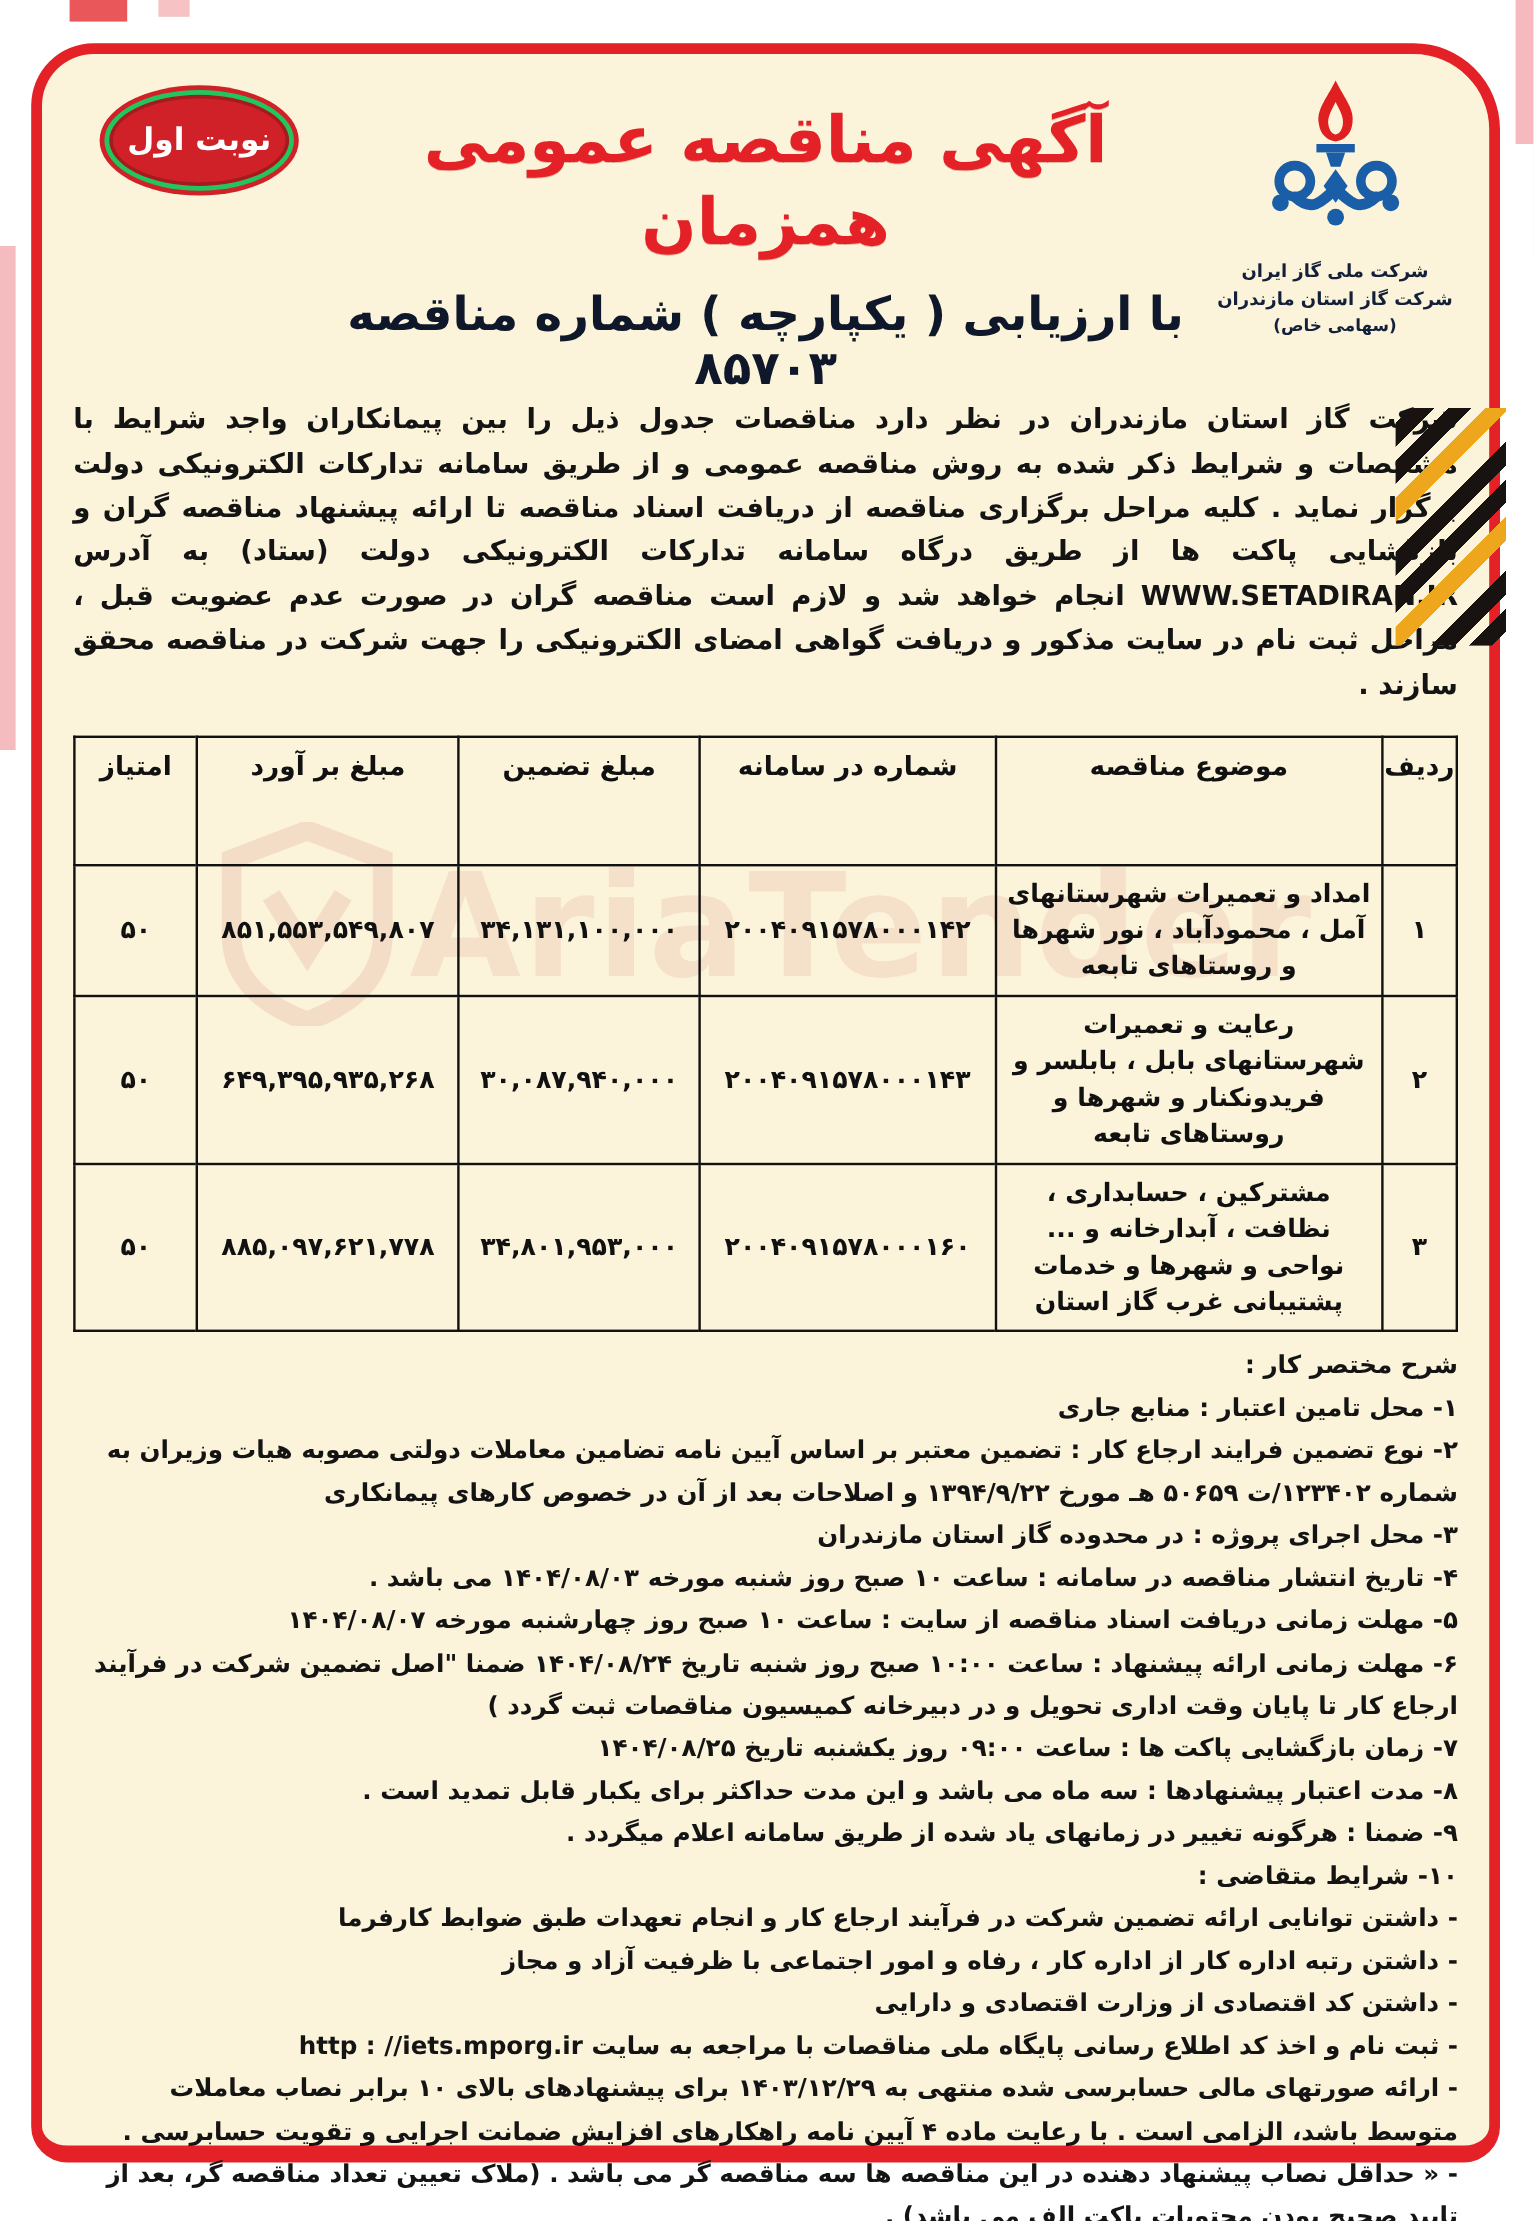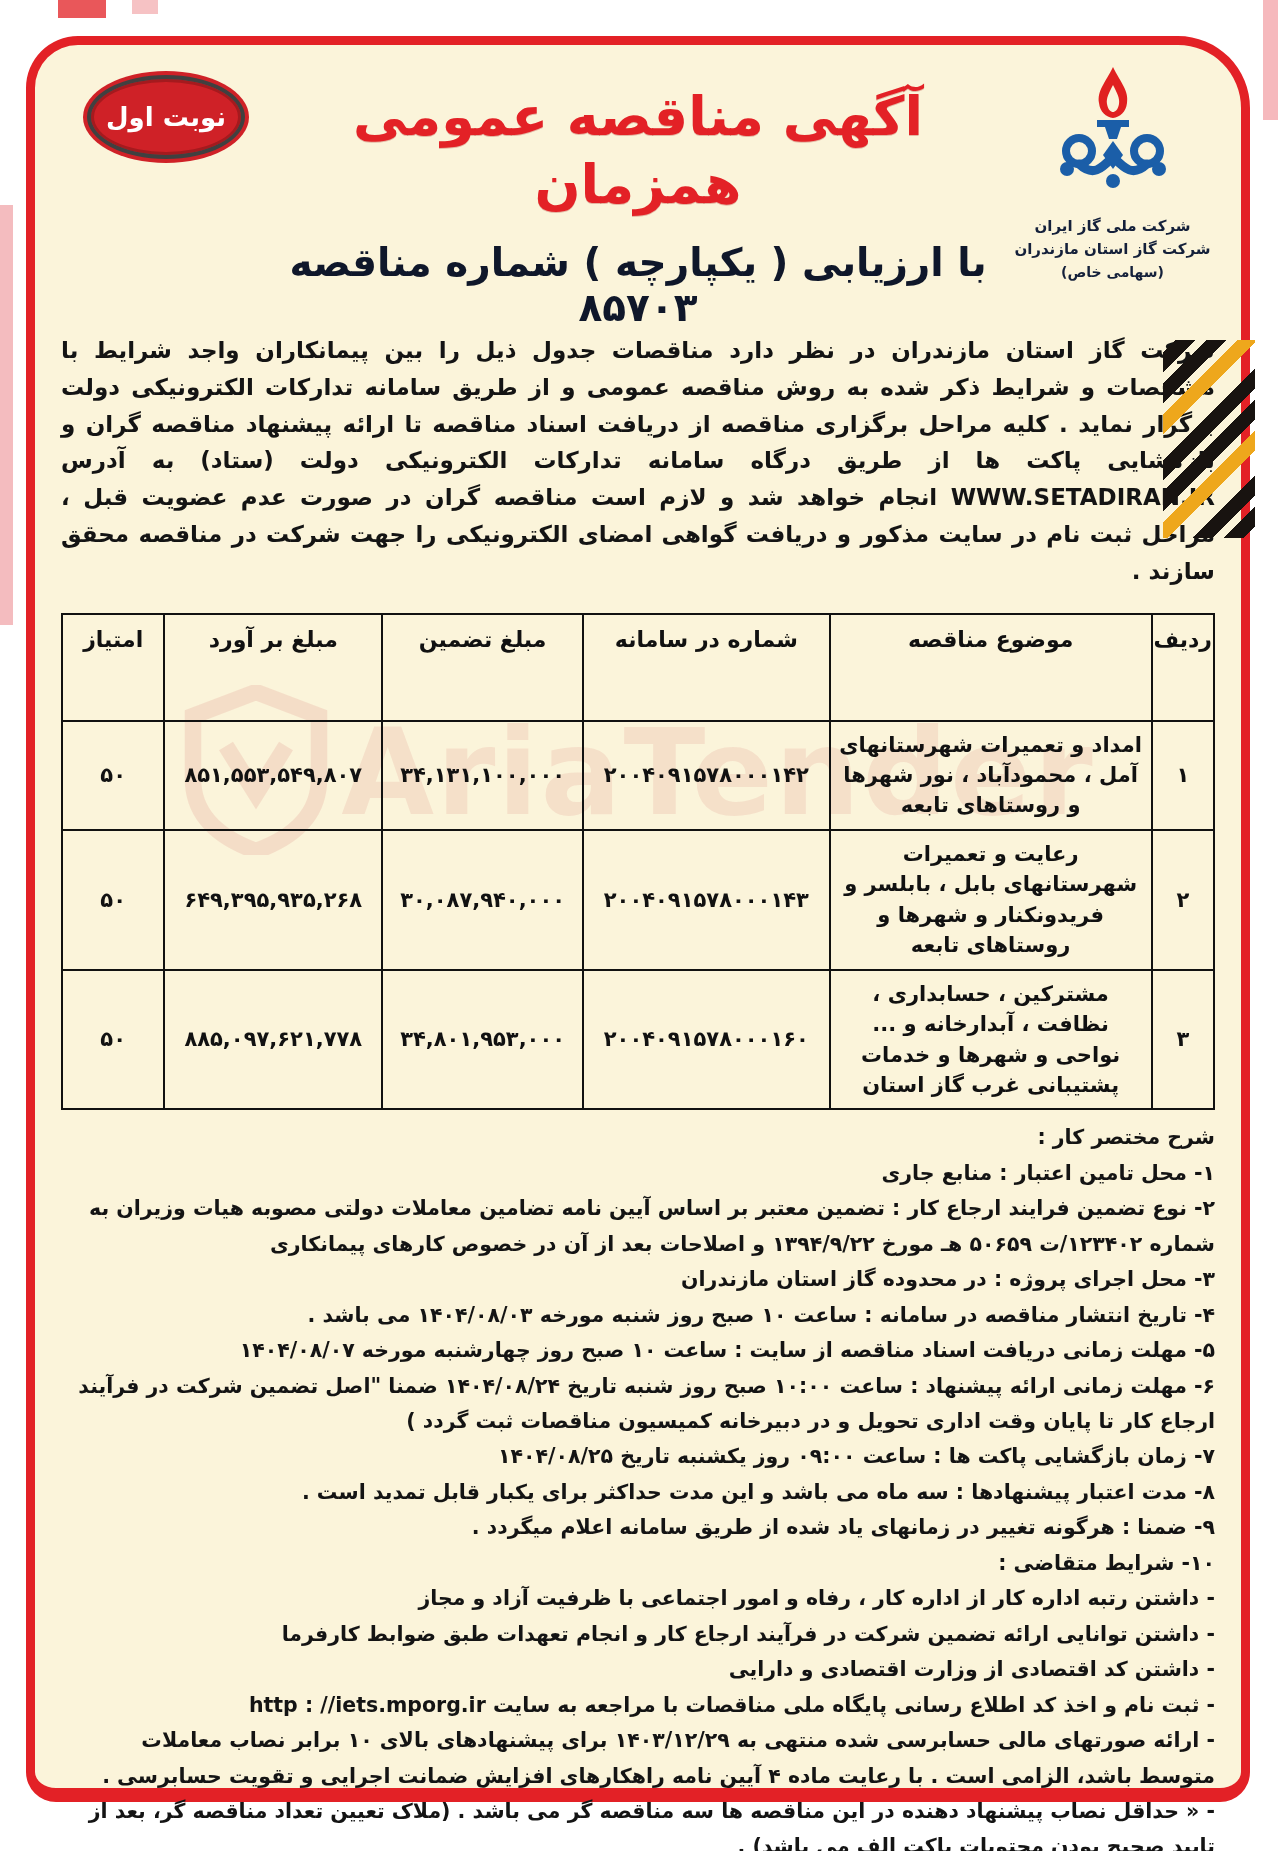--- a/index.html
+++ b/index.html
@@ -25,21 +25,21 @@
   .stripes{
     position:absolute;top:295px;right:-14px;width:92px;height:198px;z-index:3;
     background:repeating-linear-gradient(135deg,
       transparent 0 9px,#181310 9px 23px,transparent 23px 31px,
       #181310 31px 45px,transparent 45px 53px,#eea71c 53px 67px,transparent 67px 76px);
   }
   
   .header{display:grid;direction:ltr;grid-template-columns:205px 1fr 205px;align-items:start;min-height:248px;}
   .badge{
     margin-top:22px;margin-left:26px;width:150px;height:76px;
-    background:#cf2127;border:4px solid #404040;border-radius:50%;
+    background:#cf2127;border:4px solid #22c55e;border-radius:50%;
     box-shadow:0 0 0 4px #cf2127, inset 0 0 0 3px #a51a1e;
     color:#fff;display:flex;align-items:center;justify-content:center;
     font-size:26px;font-weight:bold;
   }
   .title-wrap{text-align:center;padding-top:30px;direction:rtl;}
   .main-title{color:#e32126;font-weight:bold;font-size:54px;line-height:1.25;
     text-shadow:0 1px 0 rgba(160,0,0,.25);}
   .sub-title{color:#0f172a;font-weight:bold;font-size:39px;margin-top:22px;}
   .logo-wrap{text-align:center;padding-top:12px;direction:rtl;}
   .logo-wrap svg{display:block;margin:0 auto;}
@@ -173,22 +173,22 @@
         <div class="line">۱- محل تامین اعتبار : منابع جاری</div>
         <div class="line">۲- نوع تضمین فرایند ارجاع کار : تضمین معتبر بر اساس آیین نامه تضامین معاملات دولتی مصوبه هیات وزیران به شماره ۱۲۳۴۰۲/ت ۵۰۶۵۹ هـ مورخ ۱۳۹۴/۹/۲۲ و اصلاحات بعد از آن در خصوص کارهای پیمانکاری</div>
         <div class="line">۳- محل اجرای پروژه : در محدوده گاز استان مازندران</div>
         <div class="line">۴- تاریخ انتشار مناقصه در سامانه : ساعت ۱۰ صبح روز شنبه مورخه ۱۴۰۴/۰۸/۰۳ می باشد .</div>
         <div class="line">۵- مهلت زمانی دریافت اسناد مناقصه از سایت : ساعت ۱۰ صبح روز چهارشنبه مورخه ۱۴۰۴/۰۸/۰۷</div>
         <div class="line">۶- مهلت زمانی ارائه پیشنهاد : ساعت ۱۰:۰۰ صبح روز شنبه تاریخ ۱۴۰۴/۰۸/۲۴ ضمنا "اصل تضمین شرکت در فرآیند ارجاع کار تا پایان وقت اداری تحویل و در دبیرخانه کمیسیون مناقصات ثبت گردد )</div>
         <div class="line">۷- زمان بازگشایی پاکت ها : ساعت ۰۹:۰۰ روز یکشنبه تاریخ ۱۴۰۴/۰۸/۲۵</div>
         <div class="line">۸- مدت اعتبار پیشنهادها : سه ماه می باشد و این مدت حداکثر برای یکبار قابل تمدید است .</div>
         <div class="line">۹- ضمنا : هرگونه تغییر در زمانهای یاد شده از طریق سامانه اعلام میگردد .</div>
         <div class="line">۱۰- شرایط متقاضی :</div>
+        <div class="line">- داشتن توانایی ارائه تضمین شرکت در فرآیند ارجاع کار و انجام تعهدات طبق ضوابط کارفرما</div>
         <div class="line">- داشتن رتبه اداره کار از اداره کار ، رفاه و امور اجتماعی با ظرفیت آزاد و مجاز</div>
-        <div class="line">- داشتن توانایی ارائه تضمین شرکت در فرآیند ارجاع کار و انجام تعهدات طبق ضوابط کارفرما</div>
         <div class="line">- داشتن کد اقتصادی از وزارت اقتصادی و دارایی</div>
         <div class="line">- ثبت نام و اخذ کد اطلاع رسانی پایگاه ملی مناقصات با مراجعه به سایت http : //iets.mporg.ir</div>
         <div class="line">- ارائه صورتهای مالی حسابرسی شده منتهی به ۱۴۰۳/۱۲/۲۹ برای پیشنهادهای بالای ۱۰ برابر نصاب معاملات متوسط باشد، الزامی است . با رعایت ماده ۴ آیین نامه راهکارهای افزایش ضمانت اجرایی و تقویت حسابرسی .</div>
         <div class="line">- « حداقل نصاب پیشنهاد دهنده در این مناقصه ها سه مناقصه گر می باشد . (ملاک تعیین تعداد مناقصه گر، بعد از تایید صحیح بودن محتویات پاکت الف می باشد) .</div>
         <div class="line">- قیمتها متناسب با کالای ساخت داخل با لحاظ کیفیت ارائه گردد . (در صورتیکه کالا مشابه تولید داخل دارد)</div>
       </div>
 
   </div>
 </div>
 

